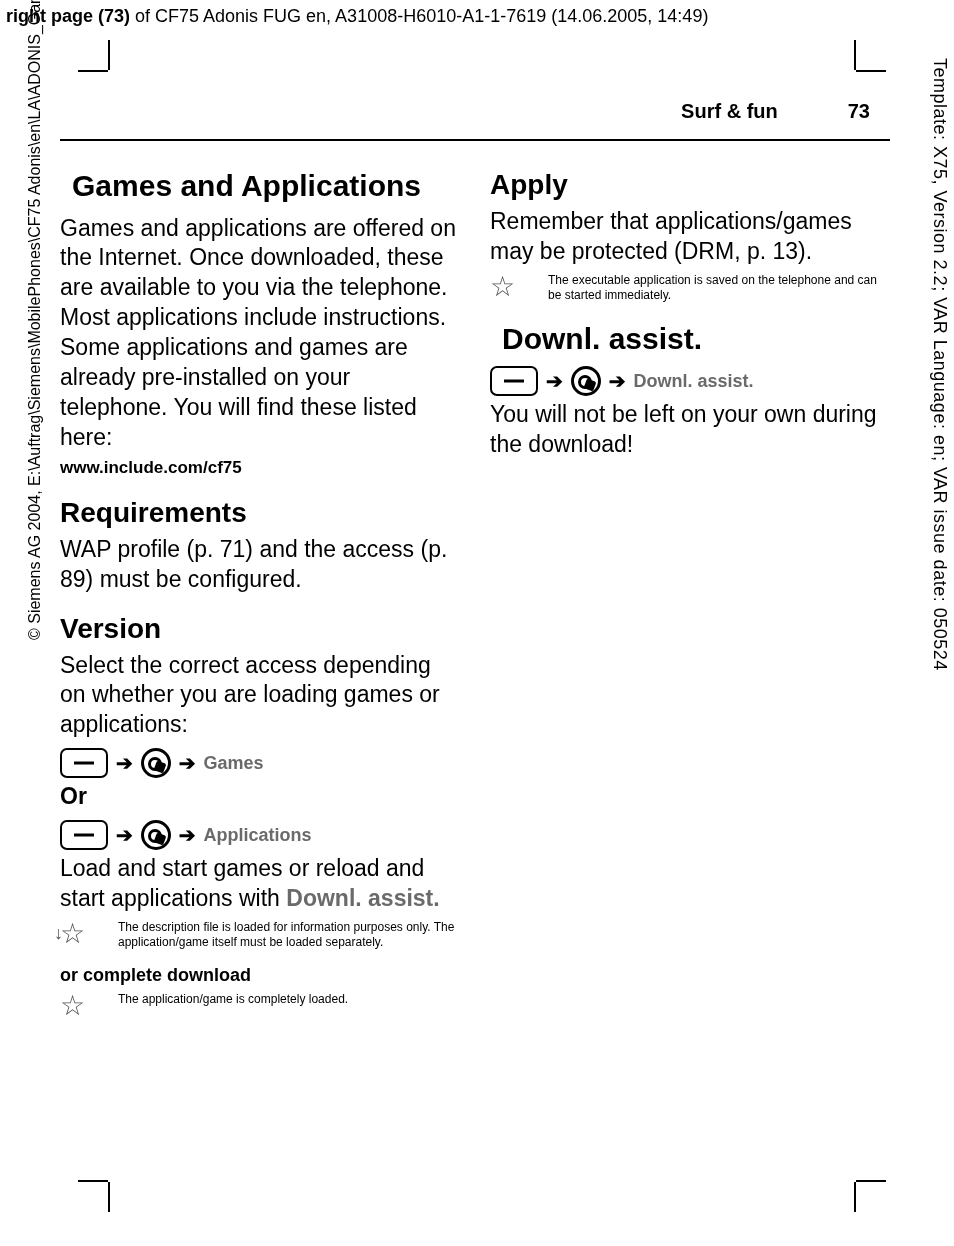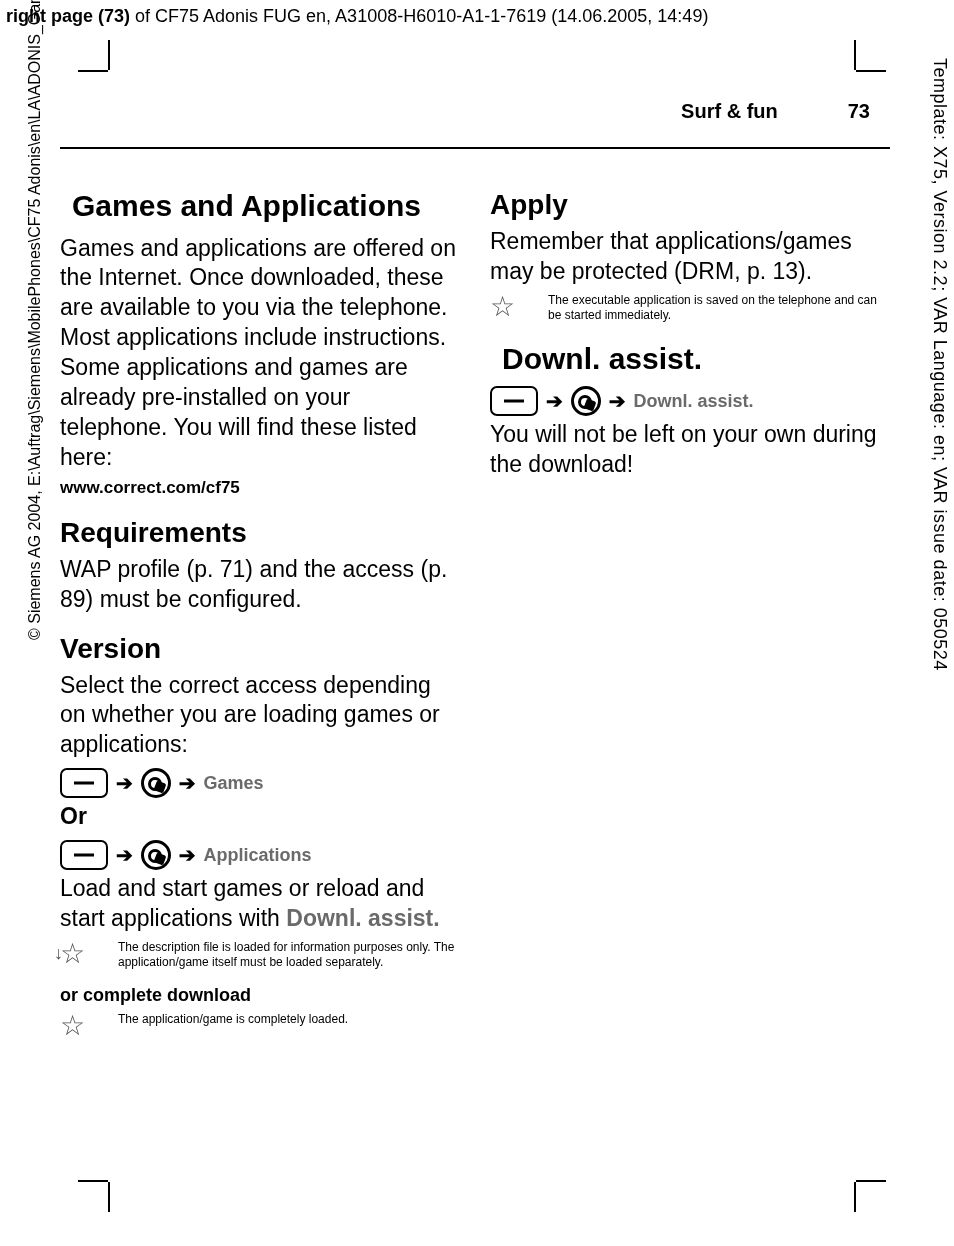--- a/index.html
+++ b/index.html
@@ -22,21 +22,21 @@
   .crop.br-v { top: 1182px; left: 854px; width: 2px; height: 30px; }
 
   
   .side-left { position: absolute; left: 26px; top: 640px; transform: rotate(-90deg); transform-origin: left top; font-size: 16px; white-space: nowrap; }
   .side-right { position: absolute; right: 4px; top: 58px; writing-mode: vertical-rl; font-size: 18px; white-space: nowrap; letter-spacing: 0.5px; }
 
   
   .content { position: absolute; top: 100px; left: 60px; width: 830px; }
 
   
-  .header-bar { display: flex; justify-content: flex-end; align-items: baseline; gap: 70px; padding-right: 20px; border-bottom: 2px solid #000; padding-bottom: 24px; font-weight: bold; font-size: 20px; margin-bottom: 34px; }
+  .header-bar { display: flex; justify-content: flex-end; align-items: baseline; gap: 70px; padding-right: 20px; border-bottom: 2px solid #000; padding-bottom: 16px; font-weight: bold; font-size: 20px; margin-bottom: 22px; }
   .header-bar .section { }
   .header-bar .pgnum { }
 
   
   .cols { display: flex; gap: 30px; }
   .col { flex: 1 1 50%; min-width: 0; }
 
   h1 { font-size: 30px; font-weight: bold; margin: 6px 12px 10px; line-height: 1.15; }
   h2 { font-size: 28px; font-weight: bold; margin: 18px 0 6px; }
   h3 { font-size: 18px; font-weight: bold; margin: 14px 0 4px; }
@@ -92,21 +92,21 @@
   <div class="header-bar">
     <span class="section">Surf &amp; fun</span>
     <span class="pgnum">73</span>
   </div>
 
   <div class="cols">
 
     <div class="col">
       <h1>Games and Applications</h1>
       <p>Games and applications are offered on the Internet. Once downloaded, these are available to you via the telephone. Most applications include instructions. Some applications and games are already pre-installed on your telephone. You will find these listed here:</p>
-      <p class="link">www.correct.com/cf75</p>
+      <p class="link">www.include.com/cf75</p>
 
       <h2>Requirements</h2>
       <p>WAP profile (p. 71) and the access (p. 89) must be configured.</p>
 
       <h2>Version</h2>
       <p>Select the correct access depending on whether you are loading games or applications:</p>
 
       <div class="navpath">
         <span class="menukey"></span>
         <span class="arrow">➔</span>

